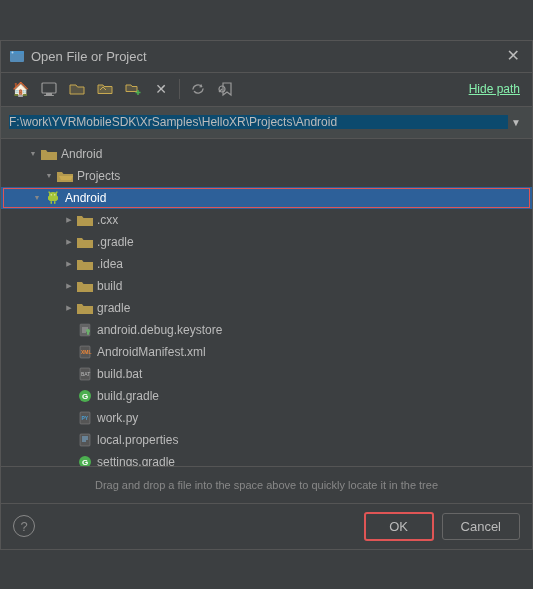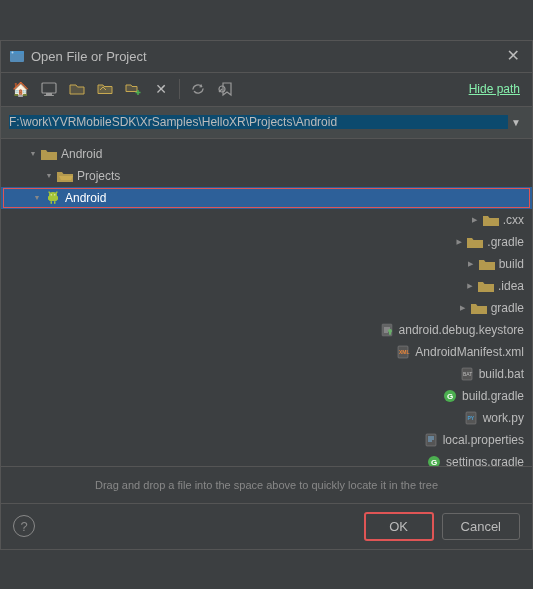--- a/index.html
+++ b/index.html
@@ -171,21 +171,21 @@
     }
     .tree-label {
       font-size: 12px;
       color: #bbbbbb;
     }
     .tree-item.selected .tree-label,
     .tree-item.selected-outline .tree-label { color: #ffffff; }
     .indent-2 { padding-left: 24px; }
     .indent-3 { padding-left: 40px; }
     .indent-4 { padding-left: 56px; }
-    .indent-5 { padding-left: 60px; justify-content: flex-end; }
+    .indent-5 { padding-left: 60px; }
     
     .icon-folder { color: #c8a951; font-size: 13px; }
     .status-bar {
       background: #3c3f41;
       border-top: 1px solid #555;
       padding: 18px 10px;
       font-size: 11px;
       color: #888;
       text-align: center;
       height: 26px;
@@ -383,33 +383,33 @@
 
     <div class="tree-item indent-5">
       <span class="tree-toggle">
           <span class="chevron-right"></span>
         </span>
       <span class="tree-icon">
         <svg width="16" height="14" viewBox="0 0 16 14">
           <path d="M0 3h5l1.5 2H16v8H0V3z" fill="#c8a951" opacity="0.85"></path>
         </svg>
       </span>
+      <span class="tree-label">.idea</span>
+    </div>
+
+    <div class="tree-item indent-5">
+      <span class="tree-toggle">
+          <span class="chevron-right"></span>
+        </span>
+      <span class="tree-icon">
+        <svg width="16" height="14" viewBox="0 0 16 14">
+          <path d="M0 3h5l1.5 2H16v8H0V3z" fill="#c8a951" opacity="0.85"></path>
+        </svg>
+      </span>
       <span class="tree-label">build</span>
-    </div>
-
-    <div class="tree-item indent-5">
-      <span class="tree-toggle">
-          <span class="chevron-right"></span>
-        </span>
-      <span class="tree-icon">
-        <svg width="16" height="14" viewBox="0 0 16 14">
-          <path d="M0 3h5l1.5 2H16v8H0V3z" fill="#c8a951" opacity="0.85"></path>
-        </svg>
-      </span>
-      <span class="tree-label">.idea</span>
     </div>
 
     <div class="tree-item indent-5">
       <span class="tree-toggle">
           <span class="chevron-right"></span>
         </span>
       <span class="tree-icon">
         <svg width="16" height="14" viewBox="0 0 16 14">
           <path d="M0 3h5l1.5 2H16v8H0V3z" fill="#c8a951" opacity="0.85"></path>
         </svg>

